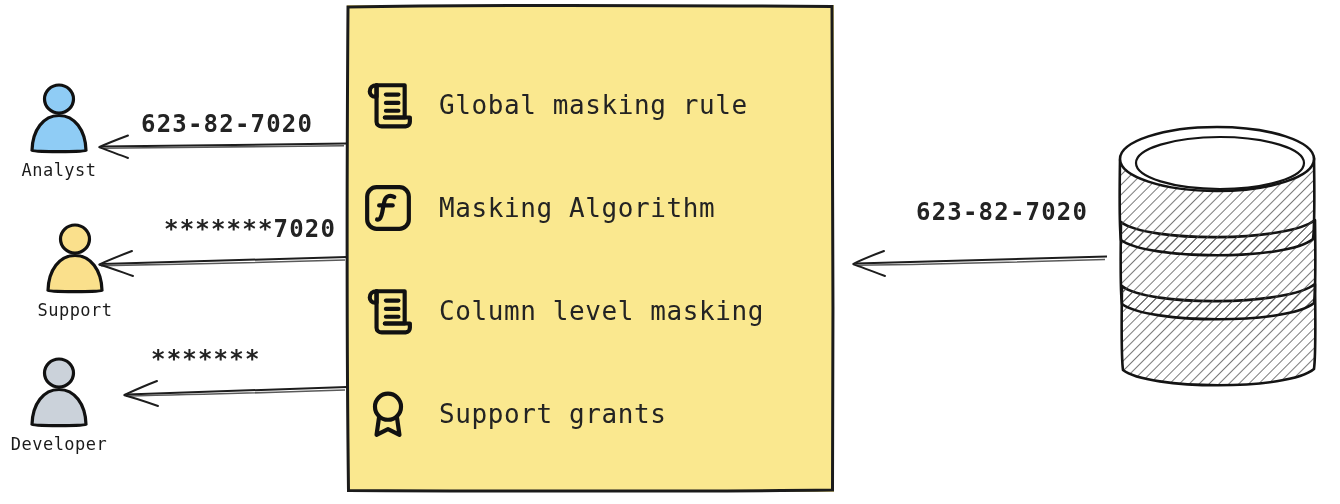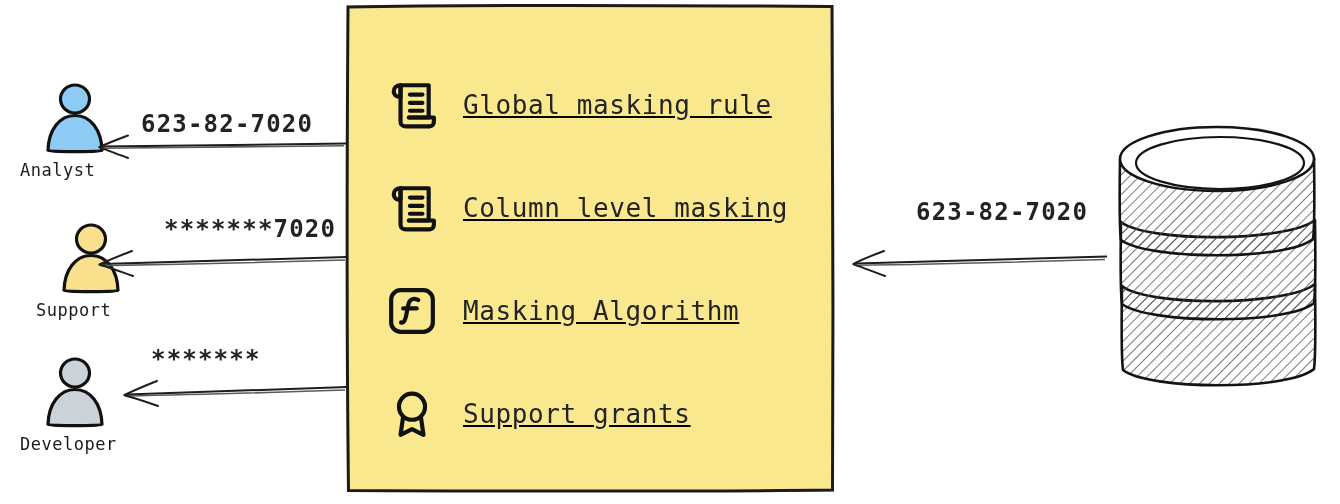--- a/index.html
+++ b/index.html
@@ -13,22 +13,21 @@
   #canvas {
     position: relative;
     width: 1340px;
     height: 504px;
     background: #ffffff;
     overflow: hidden;
   }
   .actor {
     position: absolute;
     width: 110px;
-    text-align: left;
-    margin-left: 16px;
+    text-align: center;
   }
   .actor-svg { display: block; margin: 0 auto; }
   .actor-label {
     font-family: "DejaVu Sans Mono", monospace;
     font-size: 17px;
     color: #1b1b1b;
     letter-spacing: 0.5px;
     margin-top: 2px;
     white-space: nowrap;
   }
@@ -56,23 +55,22 @@
   }
   .panel-border {
     position: absolute;
     inset: -4px;
     width: calc(100% + 8px);
     height: calc(100% + 8px);
   }
   .panel-rows {
     position: absolute;
     inset: 0;
-    padding: 48px 0 0 40px;
+    padding: 48px 0 0 16px;
     box-sizing: border-box;
-    text-decoration: underline;
   }
   .panel-row {
     display: flex;
     align-items: center;
     height: 103px;
     gap: 26px;
   }
   .row-icon { flex: 0 0 auto; width: 50px; height: 50px; }
   .row-label {
     font-family: "DejaVu Sans Mono", monospace;
@@ -152,41 +150,41 @@
           <path d="M13 5 V40 C13 43 15.5 44.5 18 44.5 H41 C43.5 44.5 45 42.5 45 40 V36 H21" fill="none" stroke="#111" stroke-width="4" stroke-linejoin="round" stroke-linecap="round"></path>
           <line x1="22" y1="14" x2="34" y2="14" stroke="#111" stroke-width="4" stroke-linecap="round"></line>
           <line x1="22" y1="22" x2="34" y2="22" stroke="#111" stroke-width="4" stroke-linecap="round"></line>
           <line x1="22" y1="29.5" x2="34" y2="29.5" stroke="#111" stroke-width="4" stroke-linecap="round"></line>
         </svg>
         <div class="row-label">Global masking rule</div>
       </div>
 
       <div class="panel-row">
         <svg class="row-icon" viewBox="0 0 48 48">
+          <rect x="4" y="4" width="40" height="40" rx="9" ry="9" fill="none" stroke="#111" stroke-width="4"></rect>
+          <path d="M30 13.5 C27 11.5 22.5 12 21 16 C20 19 19.5 23 18.5 28 C17.5 33 16 36 13.5 35" fill="none" stroke="#111" stroke-width="4" stroke-linecap="round"></path>
+          <line x1="15.5" y1="21.5" x2="28.5" y2="21.5" stroke="#111" stroke-width="4" stroke-linecap="round"></line>
+        </svg>
+        <div class="row-label">Masking Algorithm</div>
+      </div>
+
+      <div class="panel-row">
+        <svg class="row-icon" viewBox="0 0 48 48">
           <path d="M13 5 H40 V36 H21" fill="none" stroke="#111" stroke-width="4" stroke-linejoin="round" stroke-linecap="round"></path>
           <path d="M13 5 C9 5 6.5 7.5 6.5 11 C6.5 14 8.8 16 11.5 16 H13 Z" fill="none" stroke="#111" stroke-width="4" stroke-linejoin="round"></path>
           <path d="M13 5 V40 C13 43 15.5 44.5 18 44.5 H41 C43.5 44.5 45 42.5 45 40 V36 H21" fill="none" stroke="#111" stroke-width="4" stroke-linejoin="round" stroke-linecap="round"></path>
           <line x1="22" y1="14" x2="34" y2="14" stroke="#111" stroke-width="4" stroke-linecap="round"></line>
           <line x1="22" y1="22" x2="34" y2="22" stroke="#111" stroke-width="4" stroke-linecap="round"></line>
           <line x1="22" y1="29.5" x2="34" y2="29.5" stroke="#111" stroke-width="4" stroke-linecap="round"></line>
         </svg>
         <div class="row-label">Column level masking</div>
       </div>
 
       <div class="panel-row">
         <svg class="row-icon" viewBox="0 0 48 48">
-          <rect x="4" y="4" width="40" height="40" rx="9" ry="9" fill="none" stroke="#111" stroke-width="4"></rect>
-          <path d="M30 13.5 C27 11.5 22.5 12 21 16 C20 19 19.5 23 18.5 28 C17.5 33 16 36 13.5 35" fill="none" stroke="#111" stroke-width="4" stroke-linecap="round"></path>
-          <line x1="15.5" y1="21.5" x2="28.5" y2="21.5" stroke="#111" stroke-width="4" stroke-linecap="round"></line>
-        </svg>
-        <div class="row-label">Masking Algorithm</div>
-      </div>
-
-      <div class="panel-row">
-        <svg class="row-icon" viewBox="0 0 48 48">
           <circle cx="24" cy="17" r="12.5" fill="none" stroke="#111" stroke-width="4"></circle>
           <path d="M15.5 26.5 L13 44 L24 38.5 L35 44 L32.5 26.5" fill="none" stroke="#111" stroke-width="4" stroke-linejoin="round" stroke-linecap="round"></path>
         </svg>
         <div class="row-label">Support grants</div>
       </div>
 
     </div>
   </div>
 
   <div class="flow-label" style="left:916px; top:198px;">623-82-7020</div>

